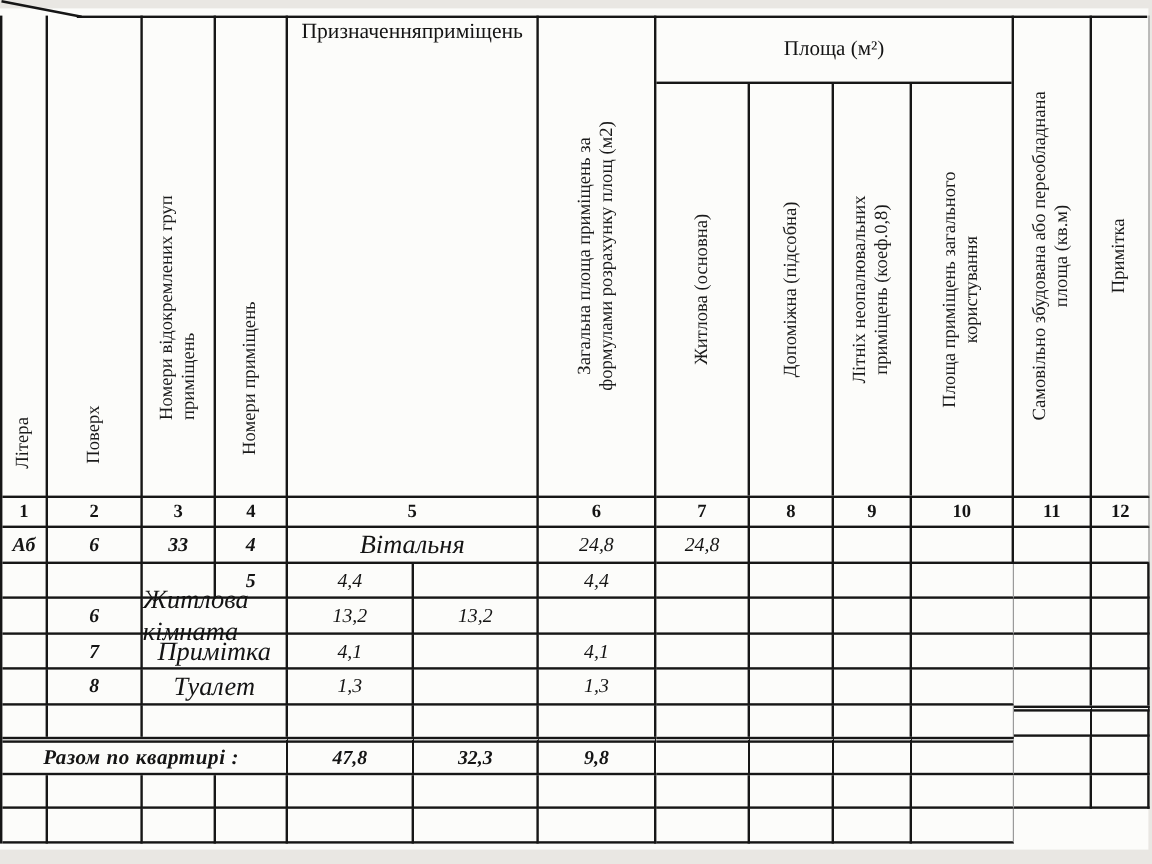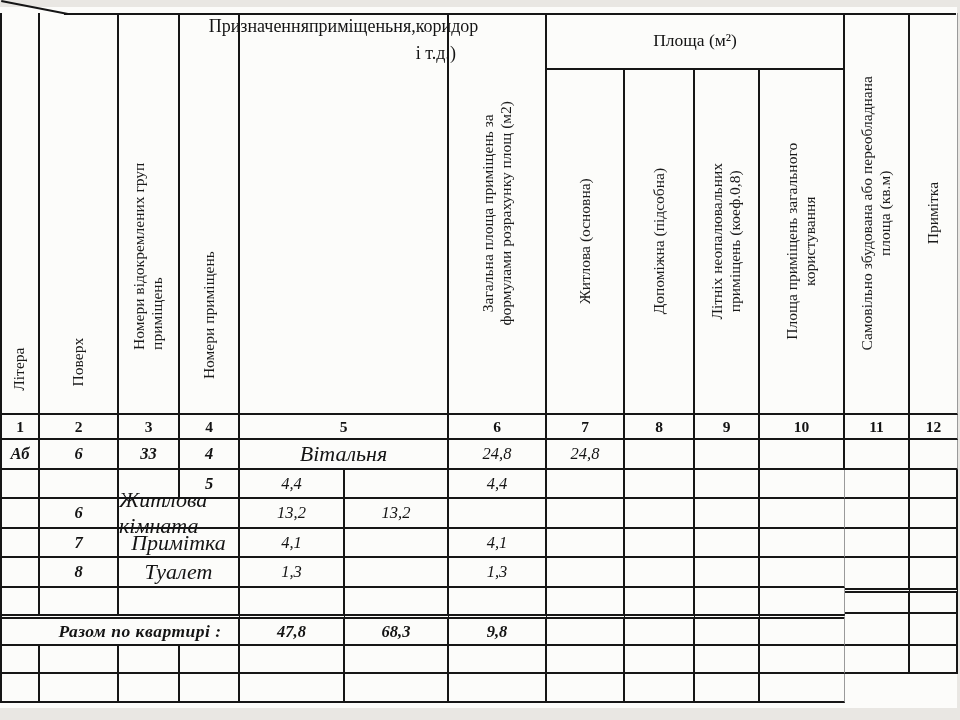--- a/index.html
+++ b/index.html
@@ -47,22 +47,22 @@
   .sub  { border-right:2px solid var(--ln); display:flex; align-items:center; justify-content:center; overflow:hidden; }
   .sub:last-child { border-right:none; }
 
   .numc { display:flex; align-items:center; justify-content:center;
           font-weight:bold; font-size:15.5px; }
   .val  { display:flex; align-items:center; justify-content:center;
           font-style:italic; font-size:16.5px; }
   .name { font-size:22px; }
   .idv  { font-weight:bold; }
   .totv { font-weight:bold;text-align:center; }
-  .totlabel { display:flex; align-items:center; justify-content:center;
-              font-weight:bold; font-style:italic; font-size:17.5px; letter-spacing:.5px; }
+  .totlabel { display:flex; align-items:center; 
+              font-weight:bold; font-style:italic; font-size:17.5px; letter-spacing:.5px;padding-left:14px; }
   .totlabel > span { transform:translateX(20px); }
 </style>
 </head>
 <body>
 
 <div class="page"></div>
 <div class="topline"></div>
 <div class="diagline"></div>
 
 <div class="t">
@@ -78,21 +78,20 @@
       <div>Номери відокремлених груп</div>
       <div>приміщень</div>
     </div>
   </div>
   <div class="c vcell">
     <div class="rot" style="transform:rotate(-90deg) translateX(-102px)">Номери приміщень</div>
   </div>
   <div class="c sp2 hdr5">
     <div>Призначення</div>
     <div>приміщень</div>
-    <div>ня,коридор і т.д.)</div>
   </div>
   <div class="c vcell">
     <div class="rot">
       <div>Загальна площа приміщень за</div>
       <div>формулами розрахунку площ (м2)</div>
     </div>
   </div>
   <div class="c sp4 gcell">
     <div class="gtop">Площа (м²)</div>
     <div class="gbot">
@@ -215,21 +214,21 @@
   <div class="c nb"></div>
   <div class="c nb"></div>
   <div class="c last nb"></div>
 
   <div class="c dt"></div>
   <div class="c dt"></div>
   <div class="c sp4 dt totlabel">
     <span>Разом по квартирі :</span>
   </div>
   <div class="c dt val totv">47,8</div>
-  <div class="c dt val totv">68,3</div>
+  <div class="c dt val totv">32,3</div>
   <div class="c dt val totv">9,8</div>
   <div class="c dt"></div>
   <div class="c dt"></div>
   <div class="c dt"></div>
   <div class="c last dt"></div>
 
   <div class="c"></div>
   <div class="c"></div>
   <div class="c"></div>
   <div class="c"></div>

